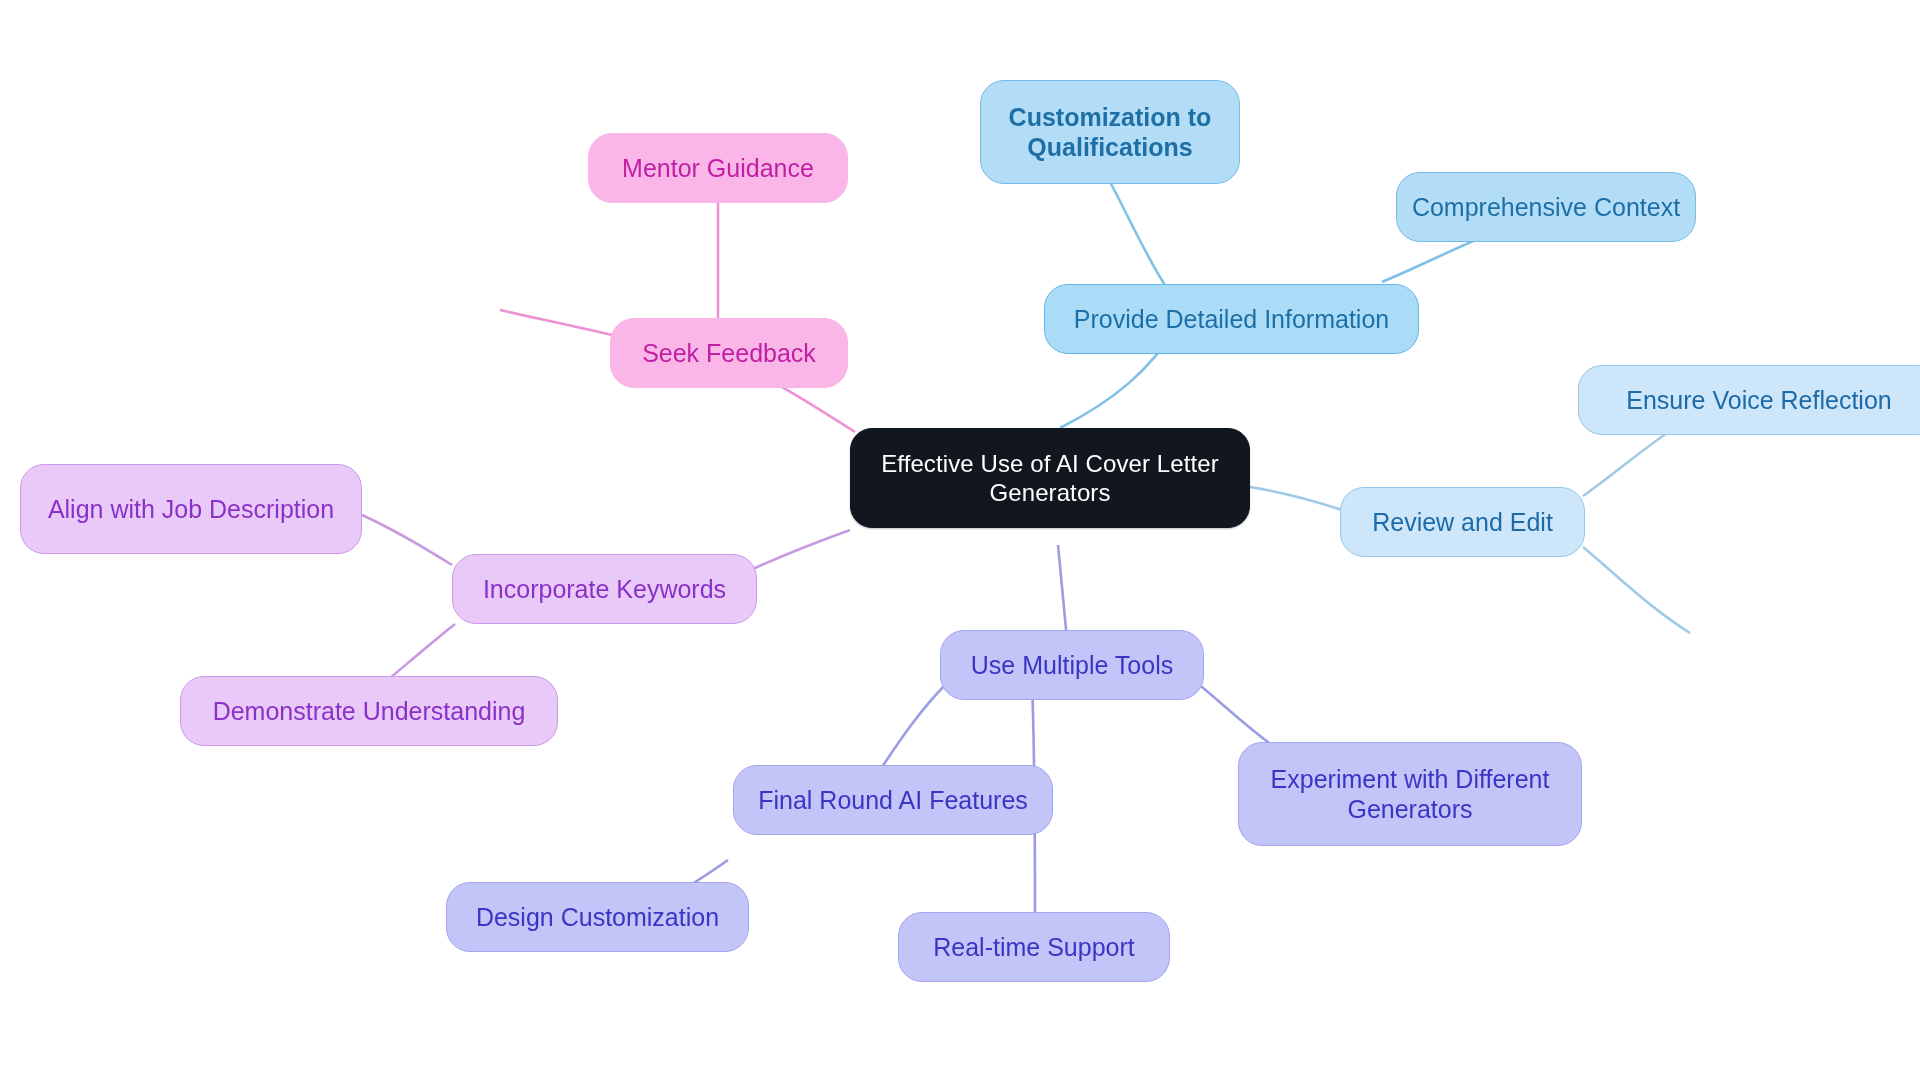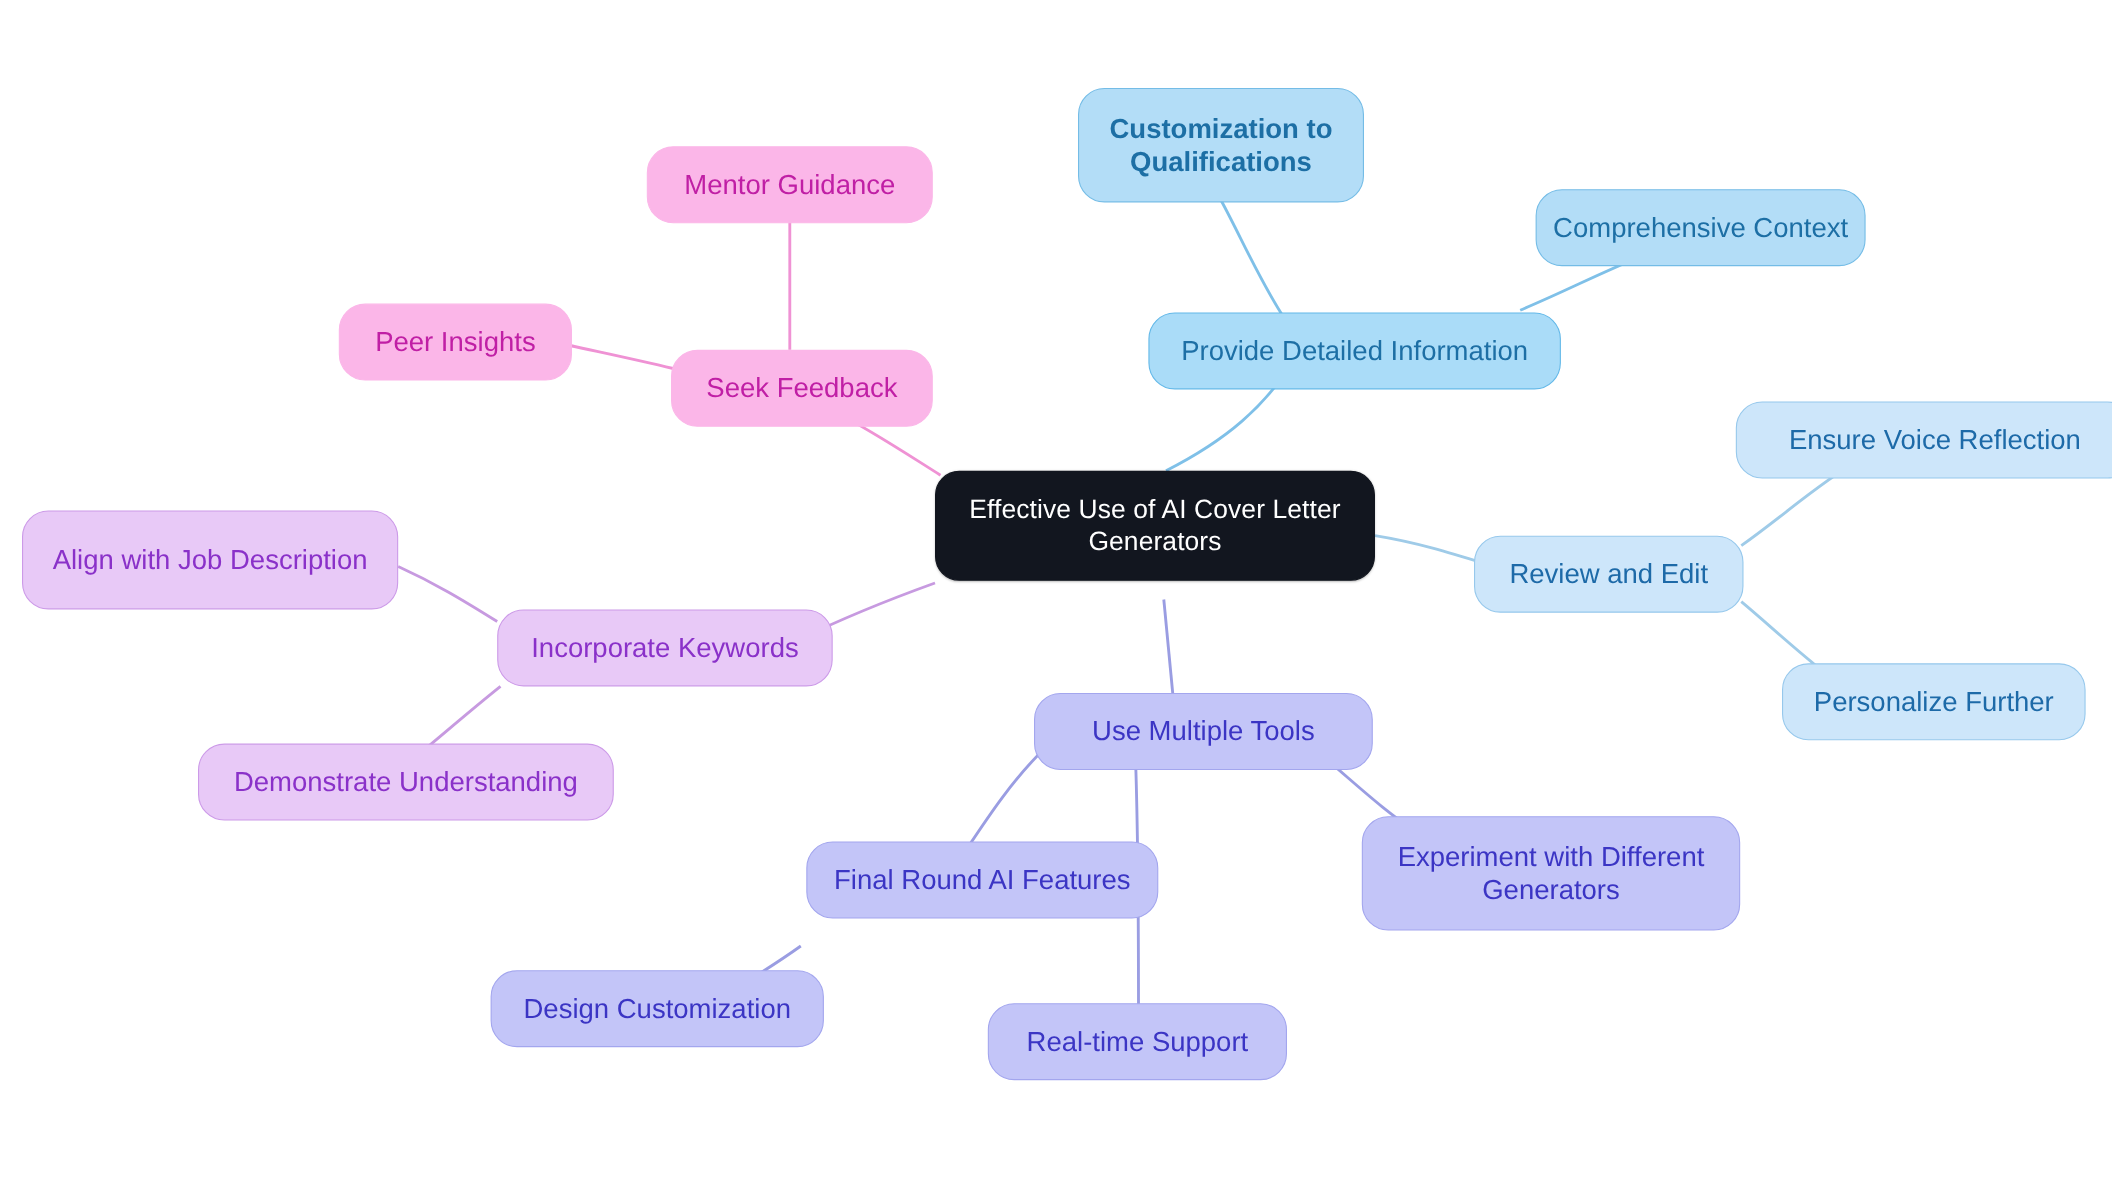--- a/index.html
+++ b/index.html
@@ -137,38 +137,36 @@
 
   <div class="node node-blue-sub" style="left:980px; top:80px; width:260px; height:104px;font-weight:bold;">Customization to
 Qualifications</div>
 
   <div class="node node-blue-sub" style="left:1396px; top:172px; width:300px; height:70px;">Comprehensive Context</div>
 
   <div class="node node-blue-pale" style="left:1340px; top:487px; width:245px; height:70px;">Review and Edit</div>
 
   <div class="node node-blue-pale" style="left:1578px; top:365px; width:362px; height:70px;">Ensure Voice Reflection</div>
 
-  <div class="node node-blue-pale" style="left:1620px; top:603px; width:276px; height:70px;">Personalize Further</div>
 
-  <div class="node node-peri" style="left:940px; top:630px; width:308px; height:70px;">Use Multiple Tools</div>
+  <div class="node node-peri" style="left:940px; top:630px; width:264px; height:70px;">Use Multiple Tools</div>
 
   <div class="node node-peri" style="left:1238px; top:742px; width:344px; height:104px;">Experiment with Different
 Generators</div>
 
   <div class="node node-peri" style="left:733px; top:765px; width:320px; height:70px;">Final Round AI Features</div>
 
   <div class="node node-peri" style="left:446px; top:882px; width:303px; height:70px;">Design Customization</div>
 
   <div class="node node-peri" style="left:898px; top:912px; width:272px; height:70px;">Real-time Support</div>
 
   <div class="node node-violet" style="left:452px; top:554px; width:305px; height:70px;">Incorporate Keywords</div>
 
   <div class="node node-violet" style="left:20px; top:464px; width:342px; height:90px;">Align with Job Description</div>
 
   <div class="node node-violet" style="left:180px; top:676px; width:378px; height:70px;">Demonstrate Understanding</div>
 
   <div class="node node-pink" style="left:610px; top:318px; width:238px; height:70px;">Seek Feedback</div>
 
   <div class="node node-pink" style="left:588px; top:133px; width:260px; height:70px;">Mentor Guidance</div>
 
-  <div class="node node-pink" style="left:308px; top:276px; width:212px; height:70px;">Peer Insights</div>
 
 </div>
 
 </body></html>

